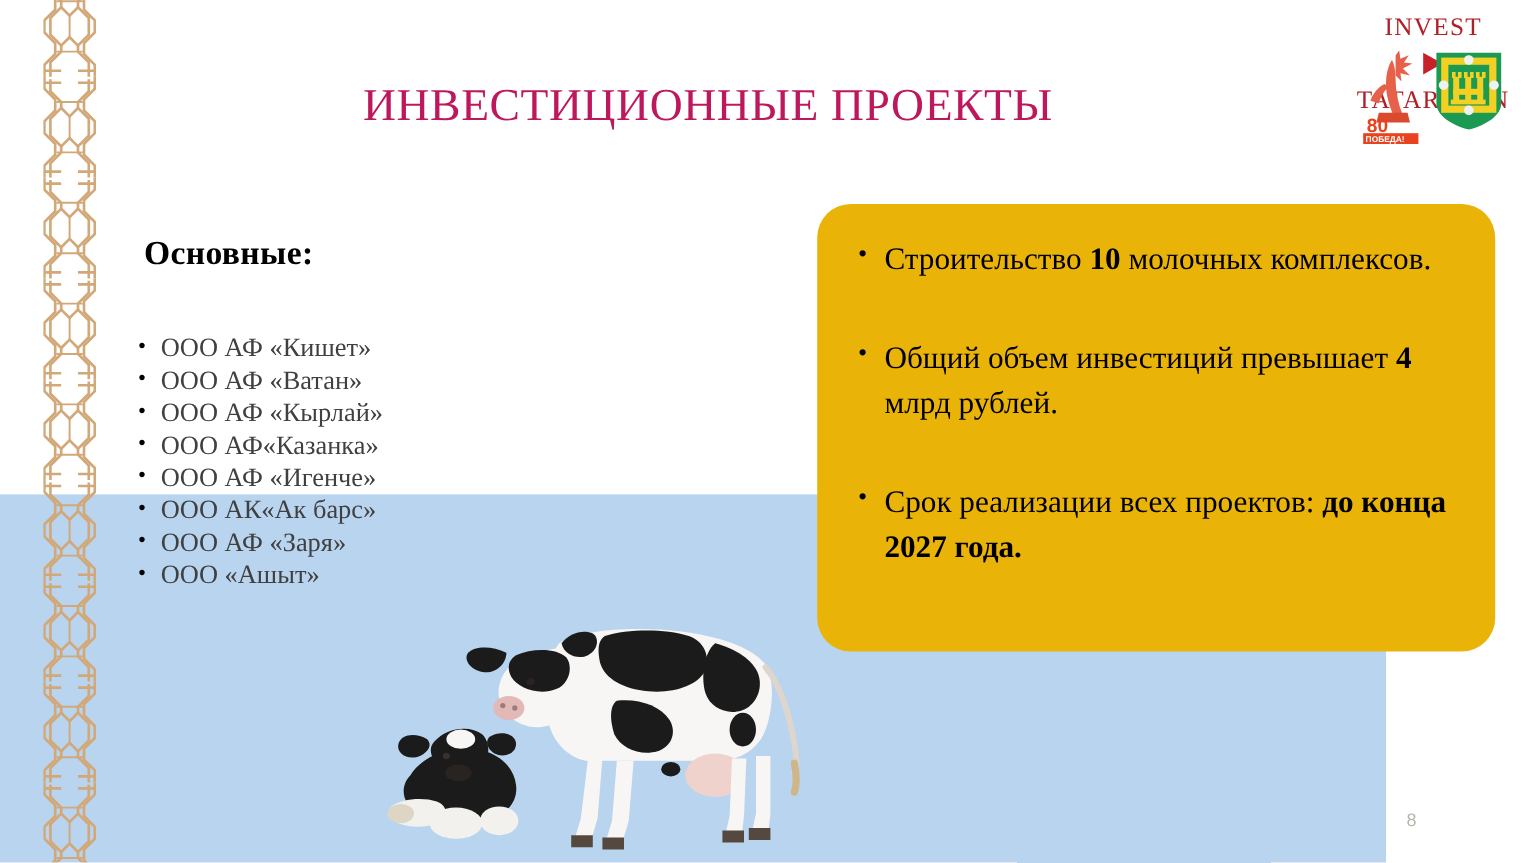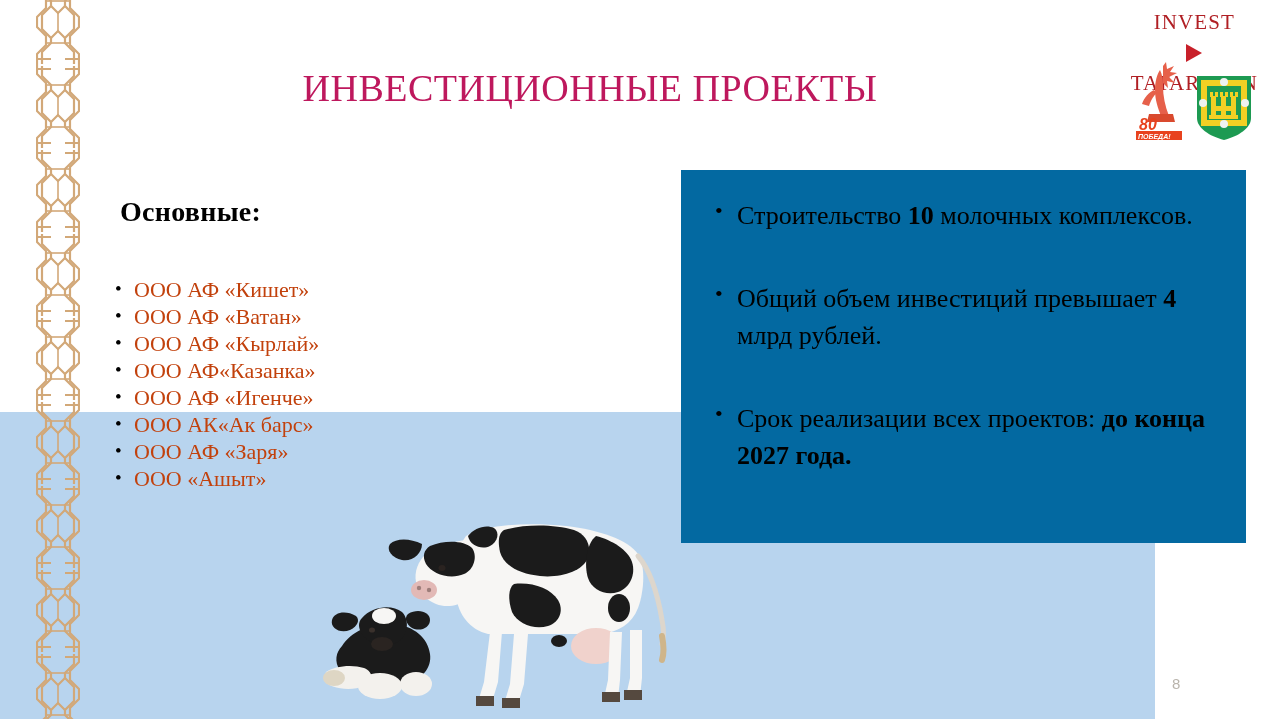--- a/index.html
+++ b/index.html
@@ -66,25 +66,24 @@
   .brand-triangle {
     width: 0; height: 0;
     border-left: 16px solid #c8202a;
     border-top: 9px solid transparent;
     border-bottom: 9px solid transparent;
     display: inline-block;
   }
 
   .emblems {
     position: absolute;
-    right: 25px; top: 60px;
+    right: 25px; top: 40px;
     display: flex;
-    align-items: flex-end;
+    align-items: flex-start;
     gap: 8px;
-    font-style: italic;
   }
   .emblem-victory { width: 52px; height: 82px; }
   .emblem-tatarstan { width: 62px; height: 70px; }
 
   
   .slide-title {
     position: absolute;
     left: 0; top: 66px;
     width: 1180px;
     text-align: center;
@@ -111,21 +110,21 @@
   .company-list {
     list-style: none;
     margin: 0;
     padding: 0;
   }
   .company-list li {
     position: relative;
     padding-left: 24px;
     font-size: 22px;
     line-height: 27px;
-    color: #c2410c;
+    color: #404040;
     white-space: nowrap;
   }
   .company-list li::before {
     content: "\2022";
     position: absolute;
     left: 5px;
     top: -1px;
     font-size: 19px;
     color: #000000;
   }
@@ -276,21 +275,21 @@
         <li><span>ООО АФ «Ватан»</span></li>
         <li><span>ООО АФ «Кырлай»</span></li>
         <li><span>ООО АФ«Казанка»</span></li>
         <li><span>ООО АФ «Игенче»</span></li>
         <li><span>ООО АК«Ак барс»</span></li>
         <li><span>ООО АФ «Заря»</span></li>
         <li><span>ООО «Ашыт»</span></li>
       </ul>
   </div>
 
-  <div class="teal-panel" style="background: #0369a1;">
+  <div class="teal-panel" style="background: #eab308; border-radius: 28px;">
     <ul class="teal-list">
         <li><span>Строительство </span><b>10</b><span> молочных комплексов.</span></li>
         <li><span>Общий объем инвестиций превышает </span><b>4</b><span> млрд рублей.</span></li>
         <li><span>Срок реализации всех проектов: </span><b>до конца 2027 года.</b></li>
       </ul>
   </div>
 
   <div class="livestock">
     <svg width="410" height="223" viewBox="0 0 410 223" xmlns="http://www.w3.org/2000/svg">
 

